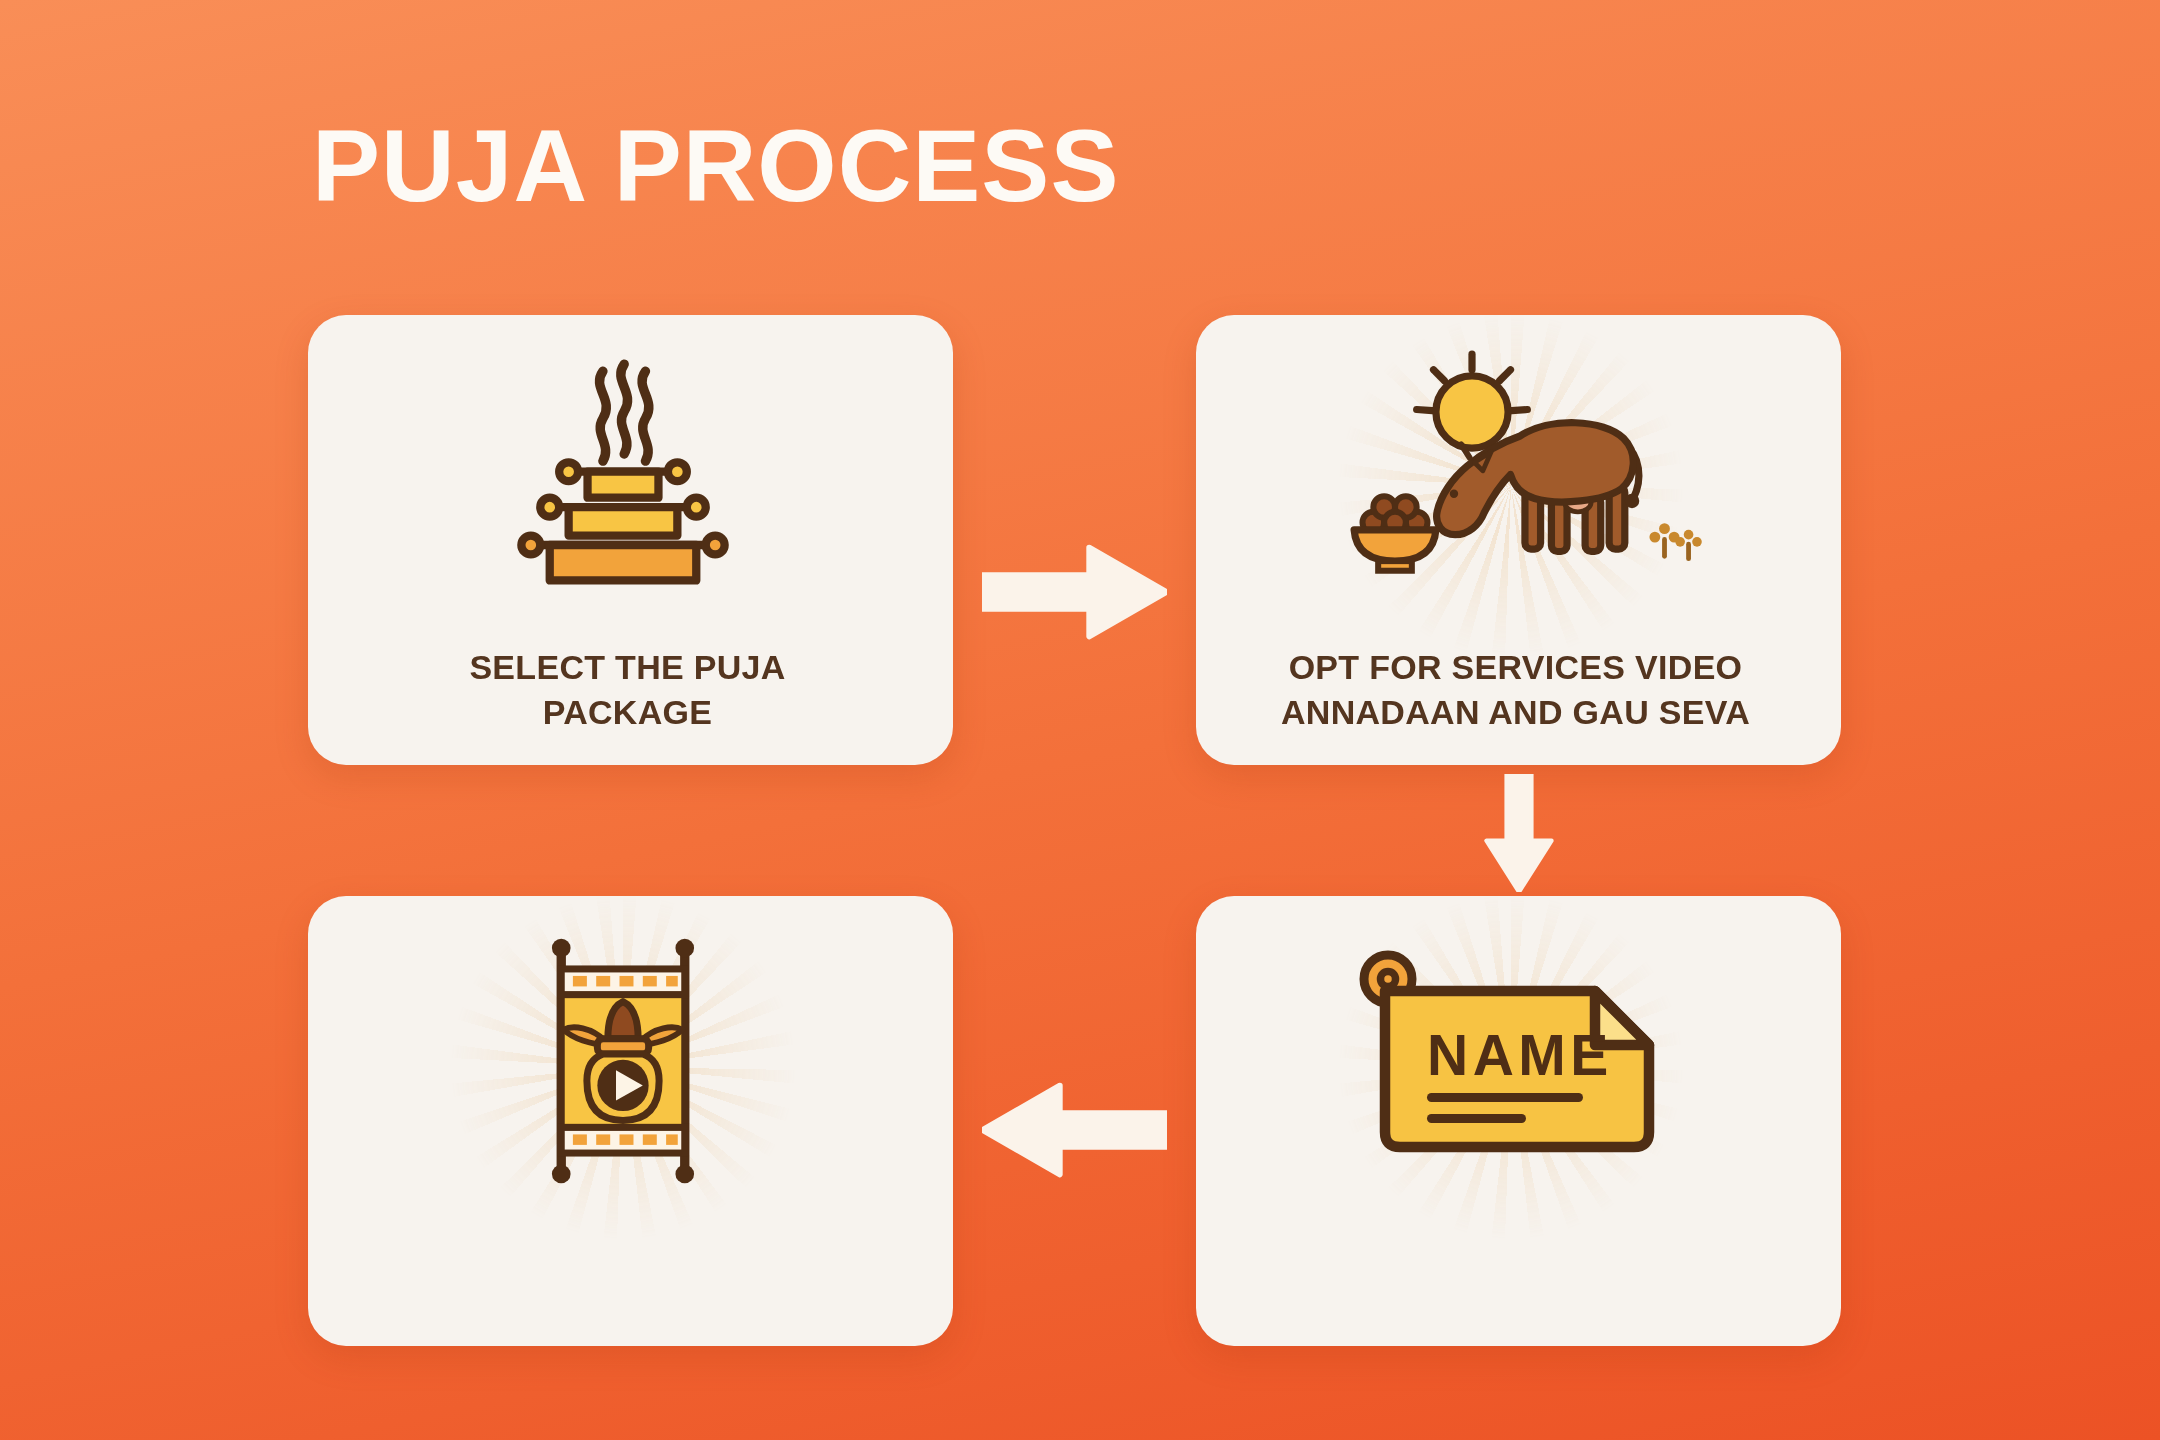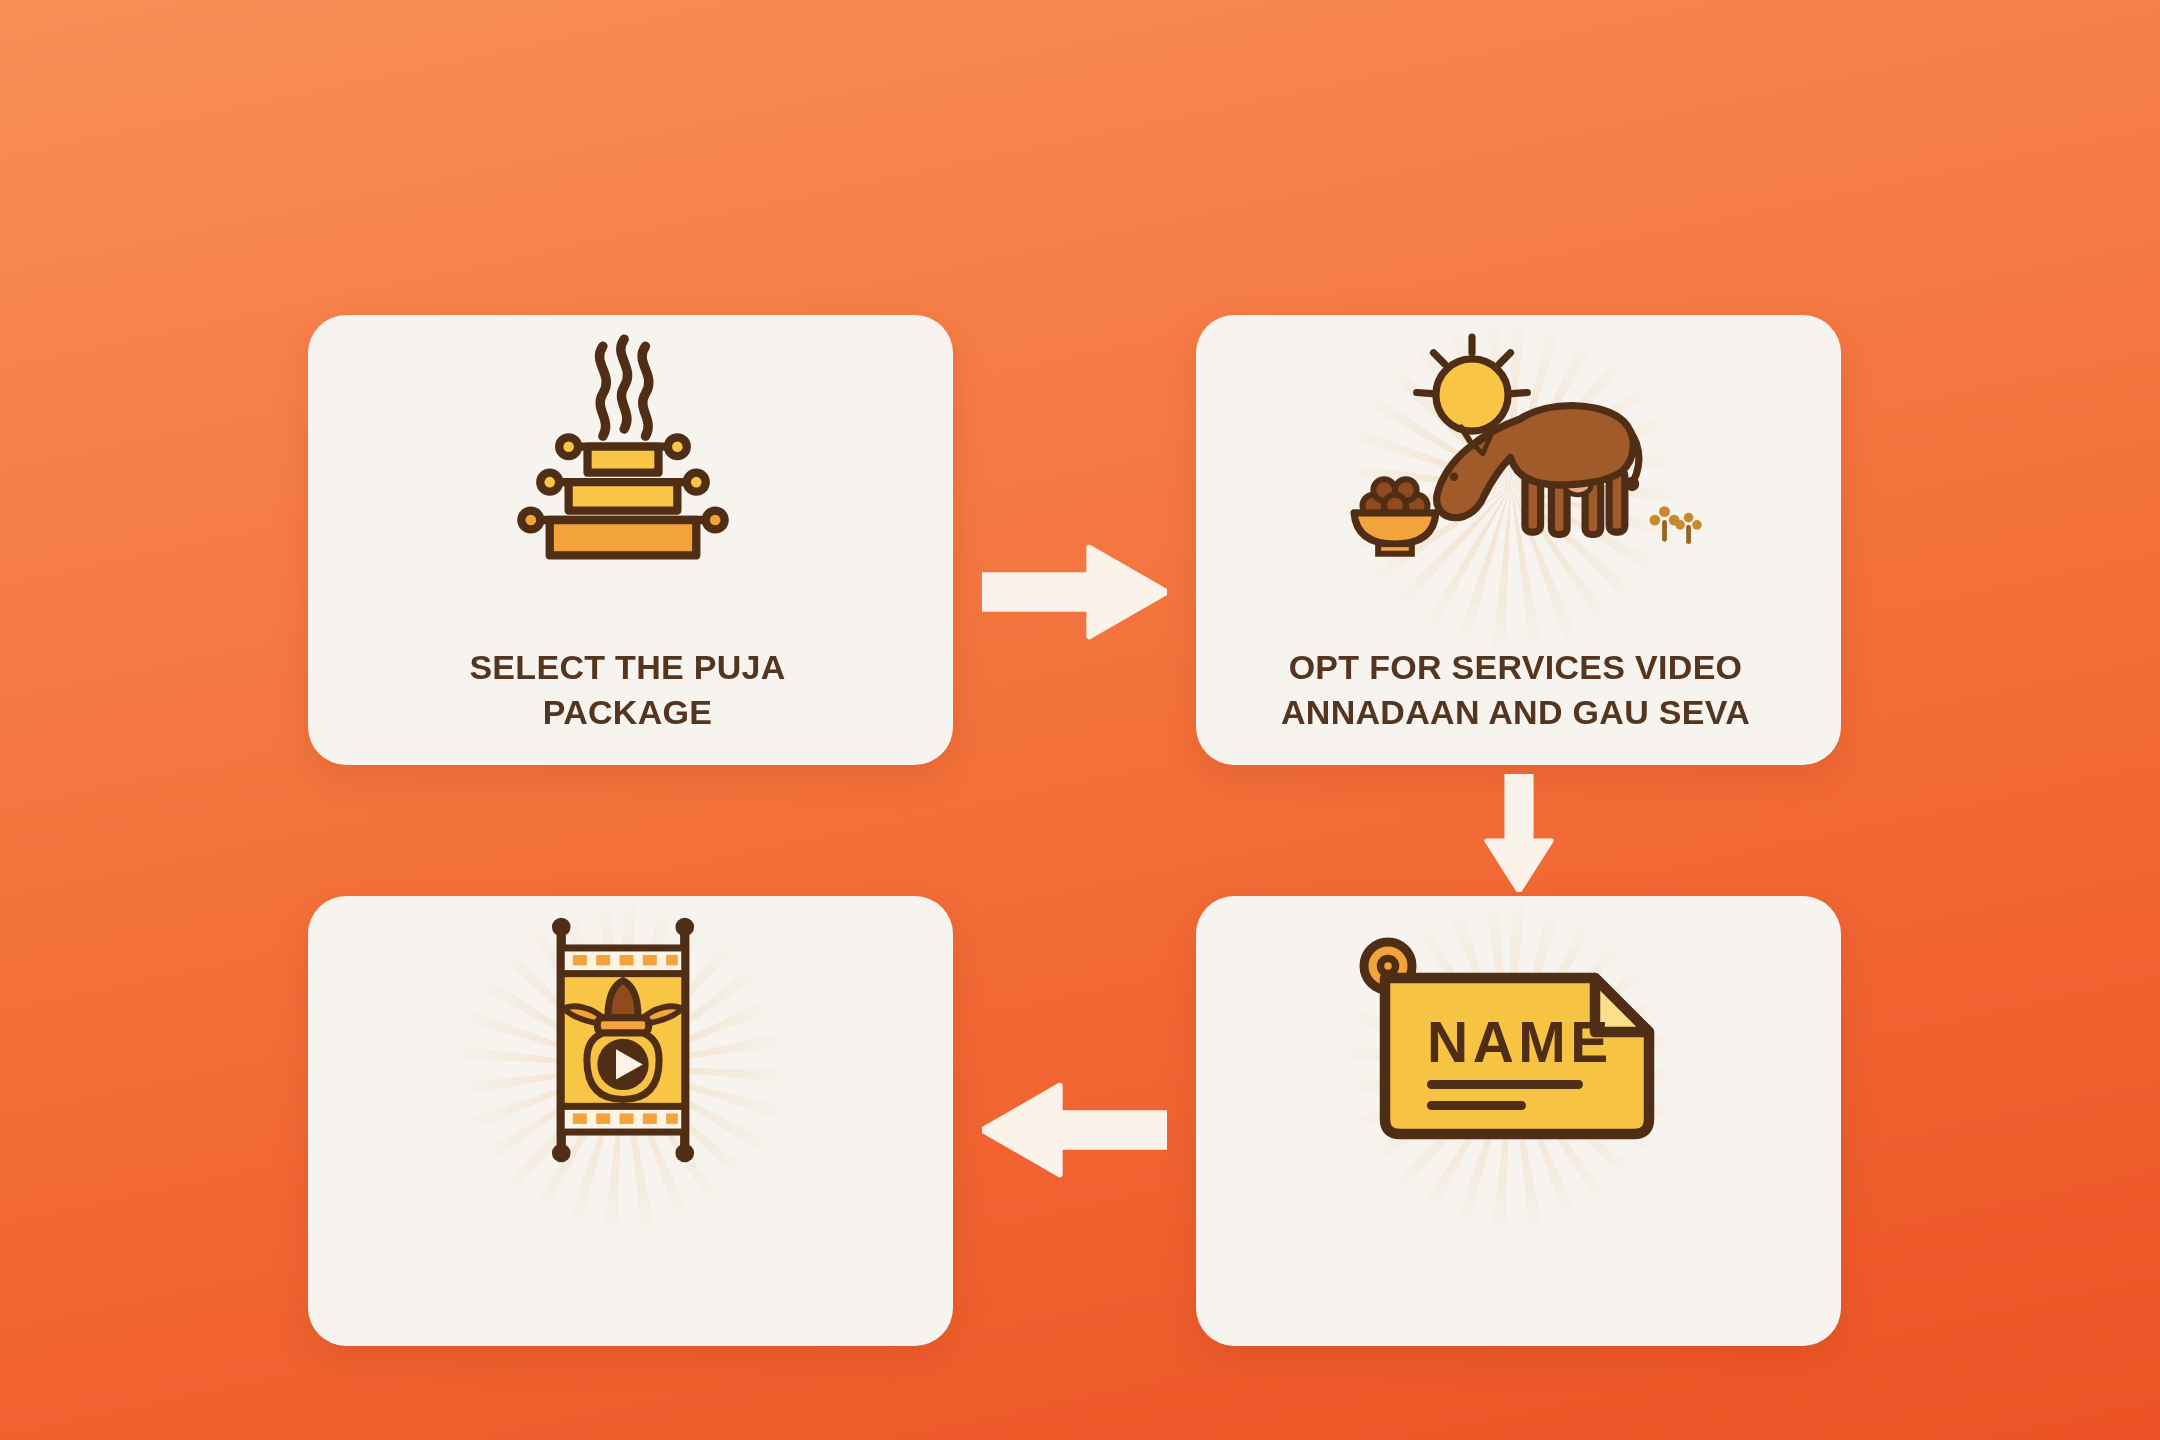--- a/index.html
+++ b/index.html
@@ -15,21 +15,21 @@
   .card{
     position:absolute;width:645px;height:450px;background:#F7F3EE;
     border-radius:38px;box-shadow:0 12px 34px rgba(160,50,10,0.18);
   }
   .card-1{left:308px;top:315px;}
   .card-2{left:1196px;top:315px;}
   .card-3{left:1196px;top:896px;}
   .card-4{left:308px;top:896px;}
   .icon-area{
     position:absolute;top:10px;left:0;right:16px;height:310px;
-    display:flex;justify-content:center;
+    display:flex;align-items:center;justify-content:center;
   }
   .burst{
     position:absolute;left:50%;top:52%;width:370px;height:370px;
     transform:translate(-50%,-50%);border-radius:50%;
     background:repeating-conic-gradient(rgba(242,226,205,0.9) 0deg 4.5deg, rgba(242,226,205,0) 4.5deg 13deg);
     -webkit-mask:radial-gradient(circle,#000 18%,transparent 66%);
     mask:radial-gradient(circle,#000 18%,transparent 66%);
   }
   .icon-area svg{position:relative;}
   .label{
@@ -40,20 +40,21 @@
   .arrow{position:absolute;}
   .arrow-right{left:982px;top:540px;}
   .arrow-down{left:1480px;top:774px;}
   .arrow-left{left:982px;top:1078px;}
 </style>
 </head>
 <body>
 
 <div class="canvas">
 
+  <h1 class="title">PUJA PROCESS</h1>
 
   <div class="card card-1">
     <div class="icon-area">
       <svg viewBox="0 0 220 220" width="260" height="260" aria-hidden="true">
         <g stroke="#4F2E15" stroke-width="8" fill="none" stroke-linecap="round">
           <path d="M93,18 c-10,14 10,24 0,40 c-8,13 8,22 0,36"></path>
           <path d="M111,12 c-10,14 10,24 0,40 c-8,13 8,22 0,36"></path>
           <path d="M129,18 c-10,14 10,24 0,40 c-8,13 8,22 0,36"></path>
         </g>
         <g stroke="#4F2E15" stroke-width="7" stroke-linejoin="round" stroke-linecap="round">

